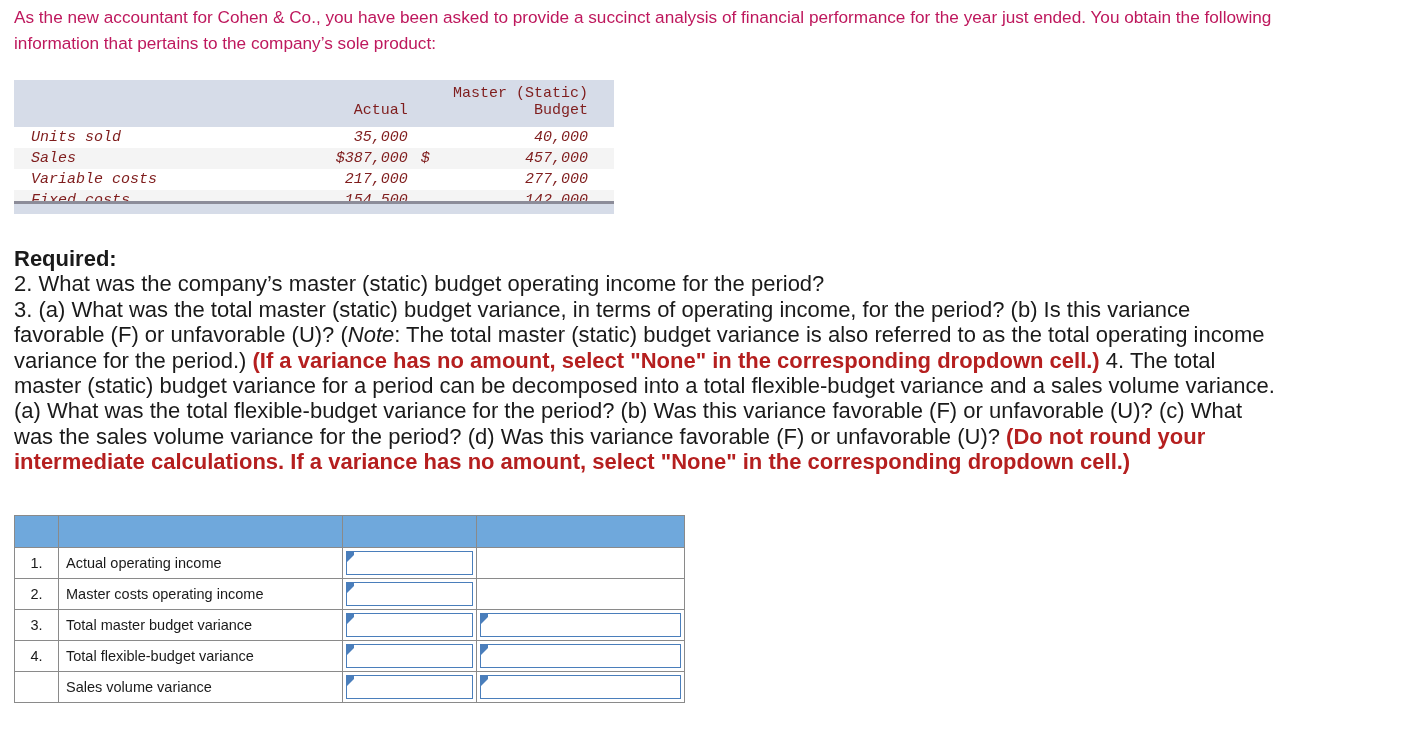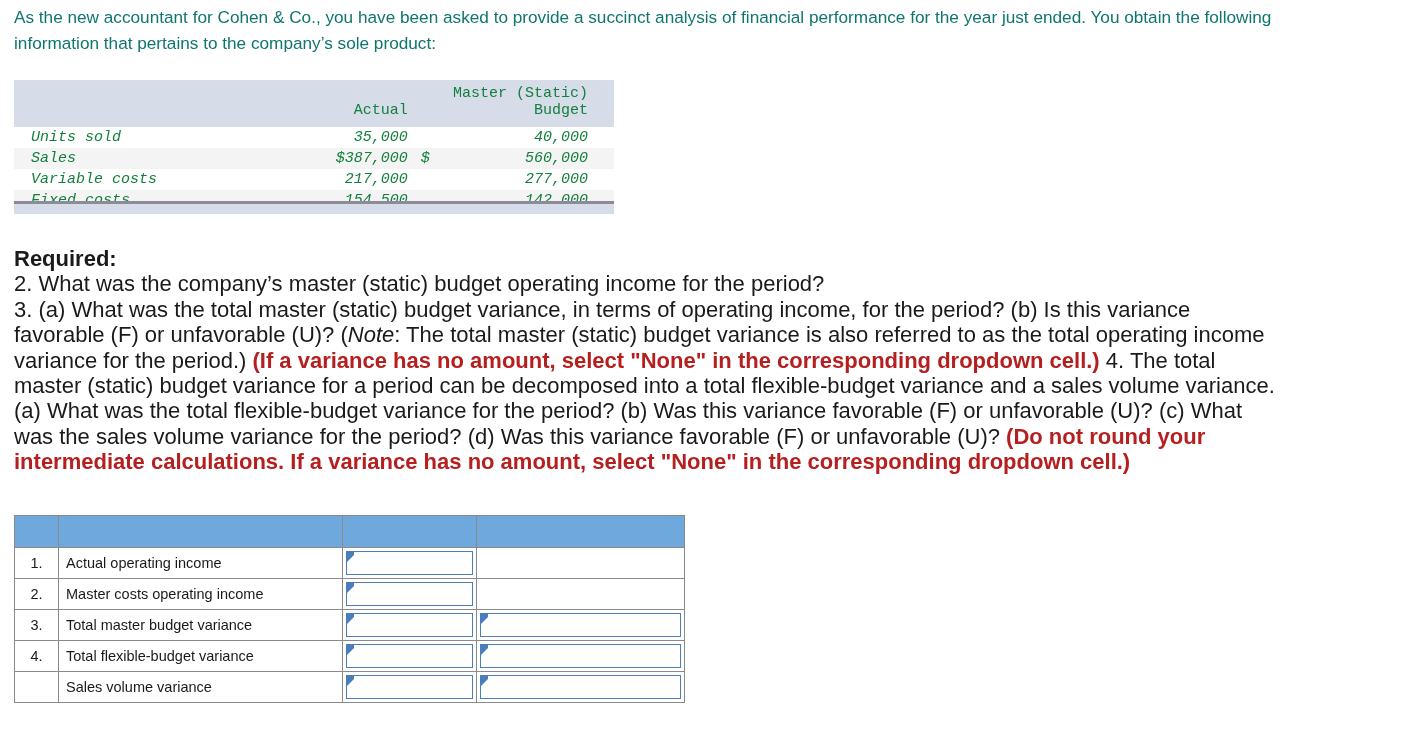--- a/index.html
+++ b/index.html
@@ -12,35 +12,35 @@
     overflow: hidden;
   }
   .page { position: relative; width: 1406px; height: 750px; }
 
   
   .intro {
     position: absolute;
     left: 14px; top: 4px; width: 1265px;
     font-size: 17.2px;
     line-height: 26px;
-    color: #0f766e;
+    color: #be185d;
   }
 
   
   .datatable-wrap {
     position: absolute;
     left: 14px; top: 80px;
     width: 600px;
   }
   table.datatable {
     border-collapse: collapse;
     width: 600px;
     font-family: "Liberation Mono", "DejaVu Sans Mono", monospace;
     font-size: 15px;
-    color: #15803d;
+    color: #7f1d1d;
   }
   table.datatable thead tr { background: #d6dce8; }
   table.datatable th {
     font-weight: normal;
     padding: 0;
     height: 19px;
     vertical-align: bottom;
     text-align: right;
   }
   table.datatable th.blank { width: 215px; }
@@ -154,21 +154,21 @@
         <tr class="even">
           <td class="label">Units sold</td>
           <td class="actual">35,000</td>
           <td class="dollar"></td>
           <td class="budget">40,000</td>
         </tr>
         <tr class="odd">
           <td class="label">Sales</td>
           <td class="actual">$387,000</td>
           <td class="dollar">$</td>
-          <td class="budget">560,000</td>
+          <td class="budget">457,000</td>
         </tr>
         <tr class="even">
           <td class="label">Variable costs</td>
           <td class="actual">217,000</td>
           <td class="dollar"></td>
           <td class="budget">277,000</td>
         </tr>
         <tr class="odd">
           <td class="label">Fixed costs</td>
           <td class="actual">154,500</td>

